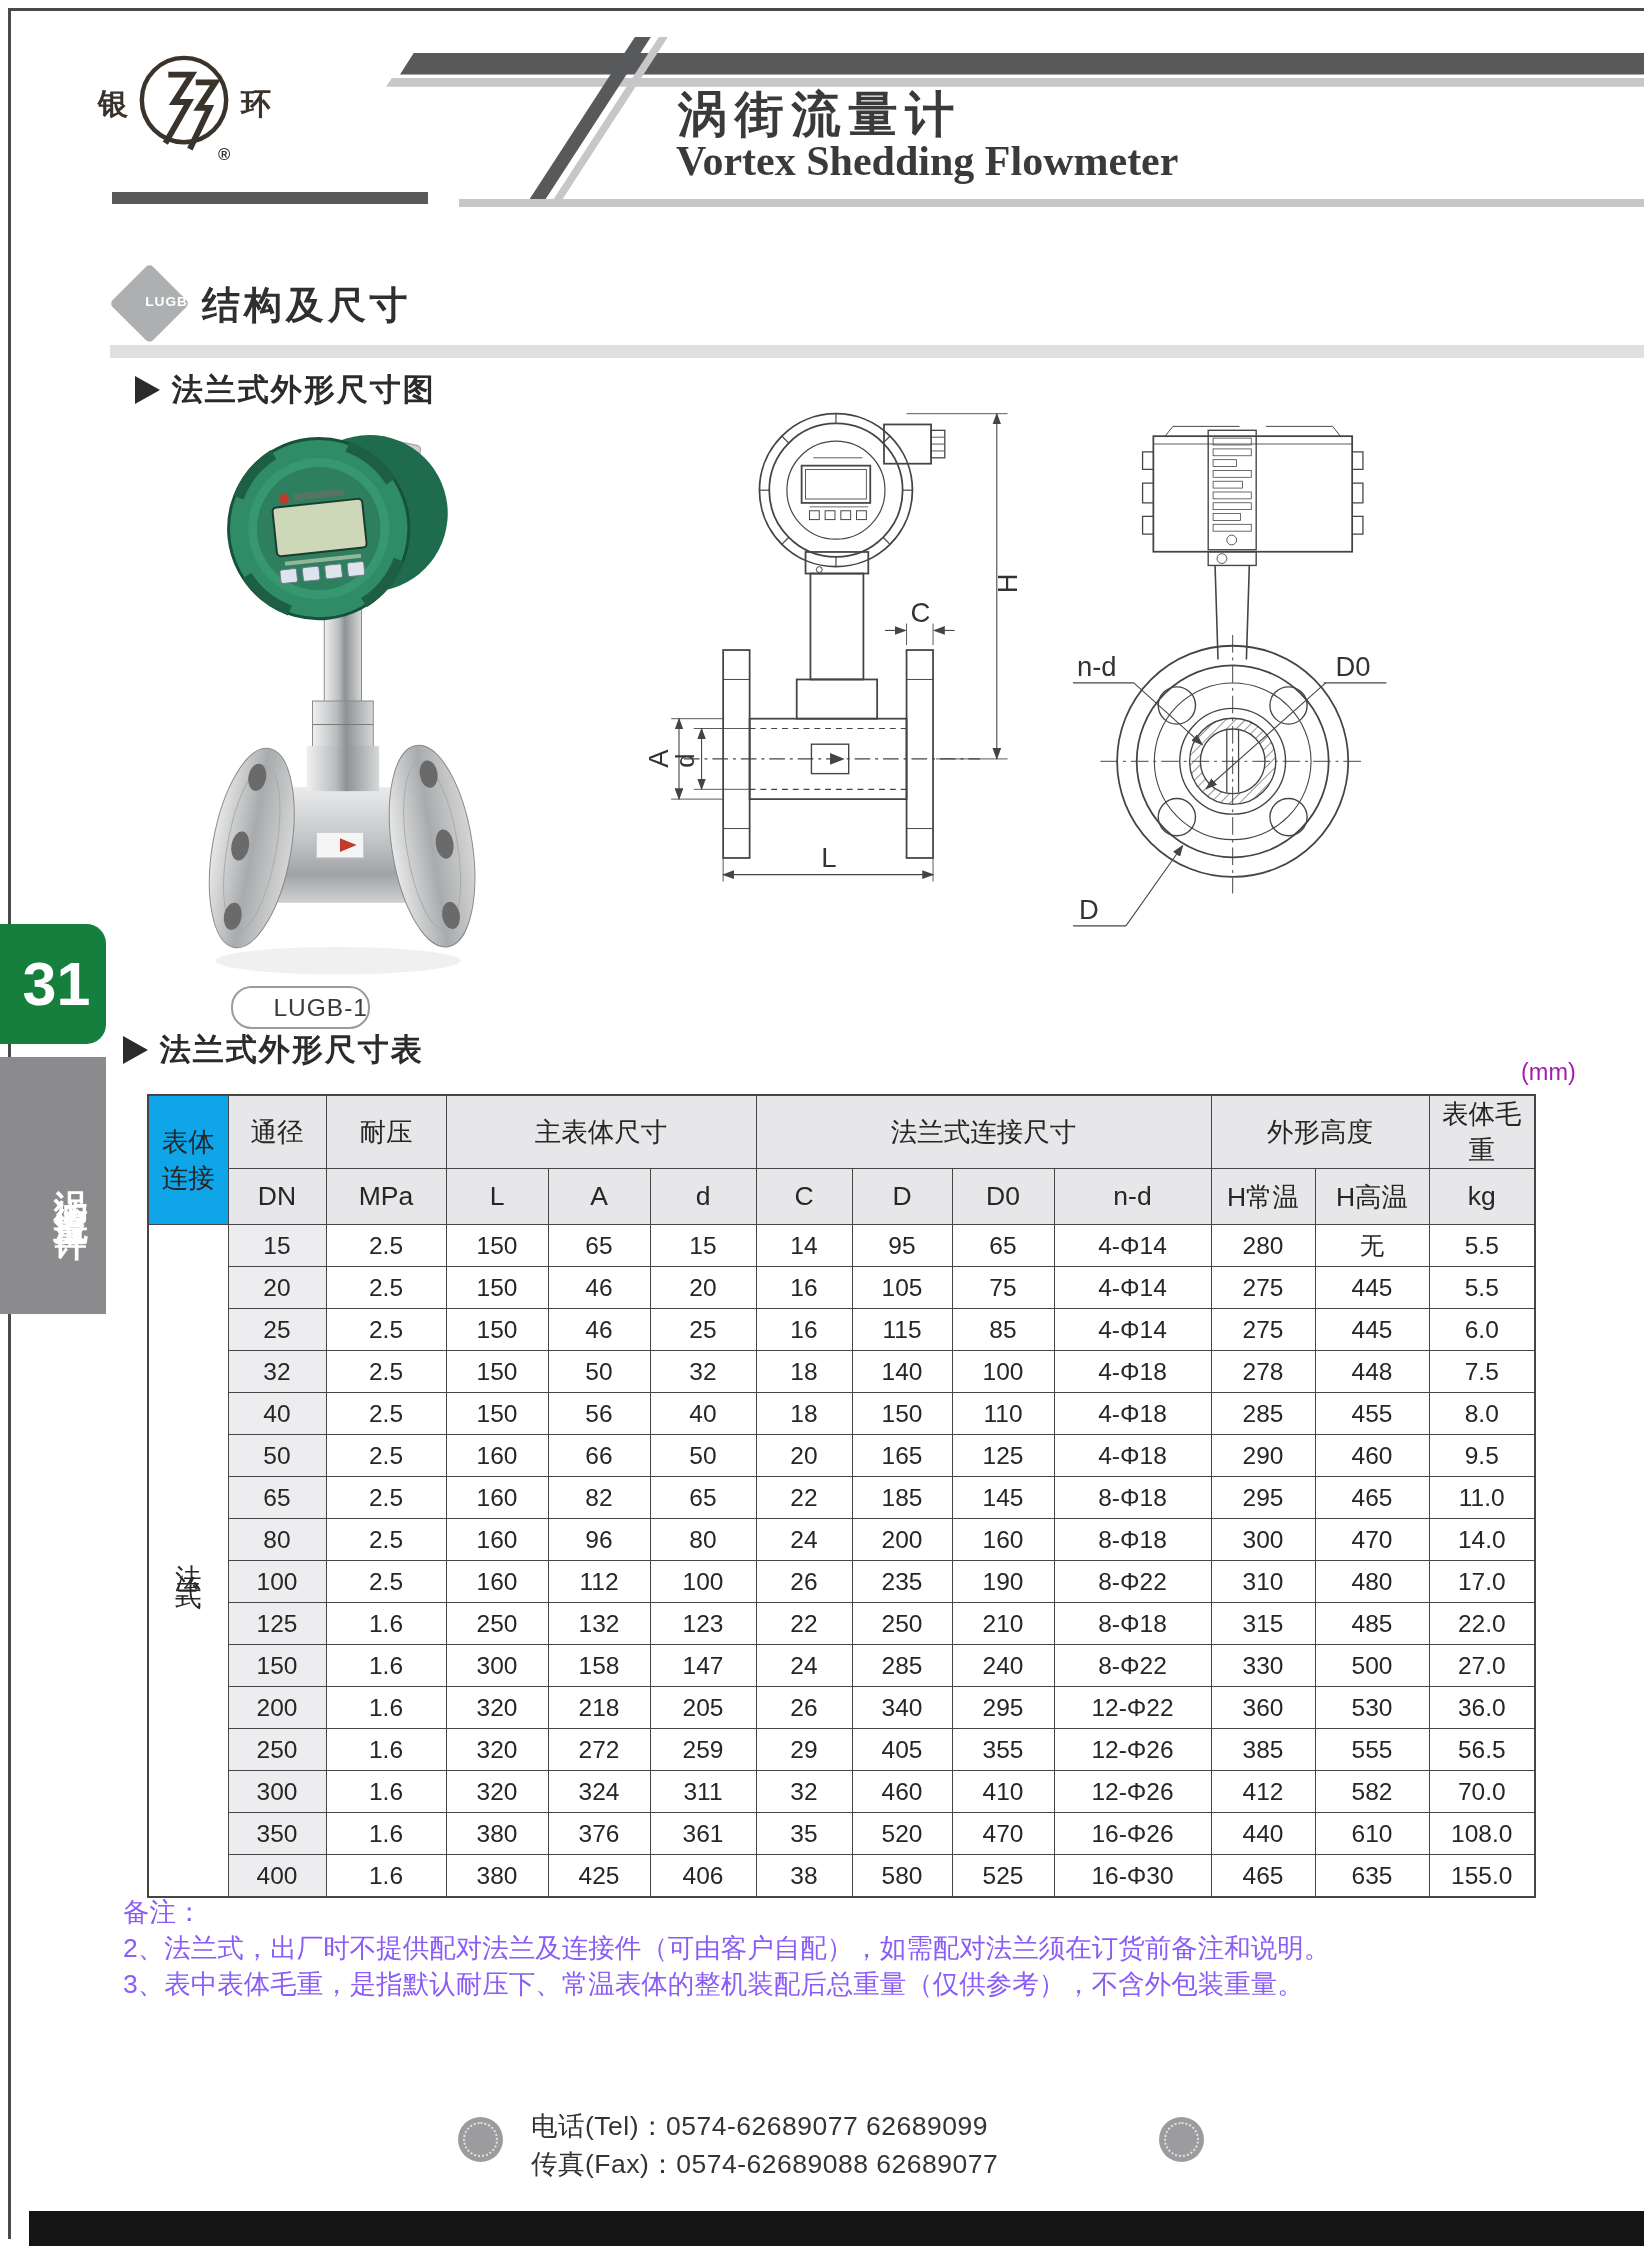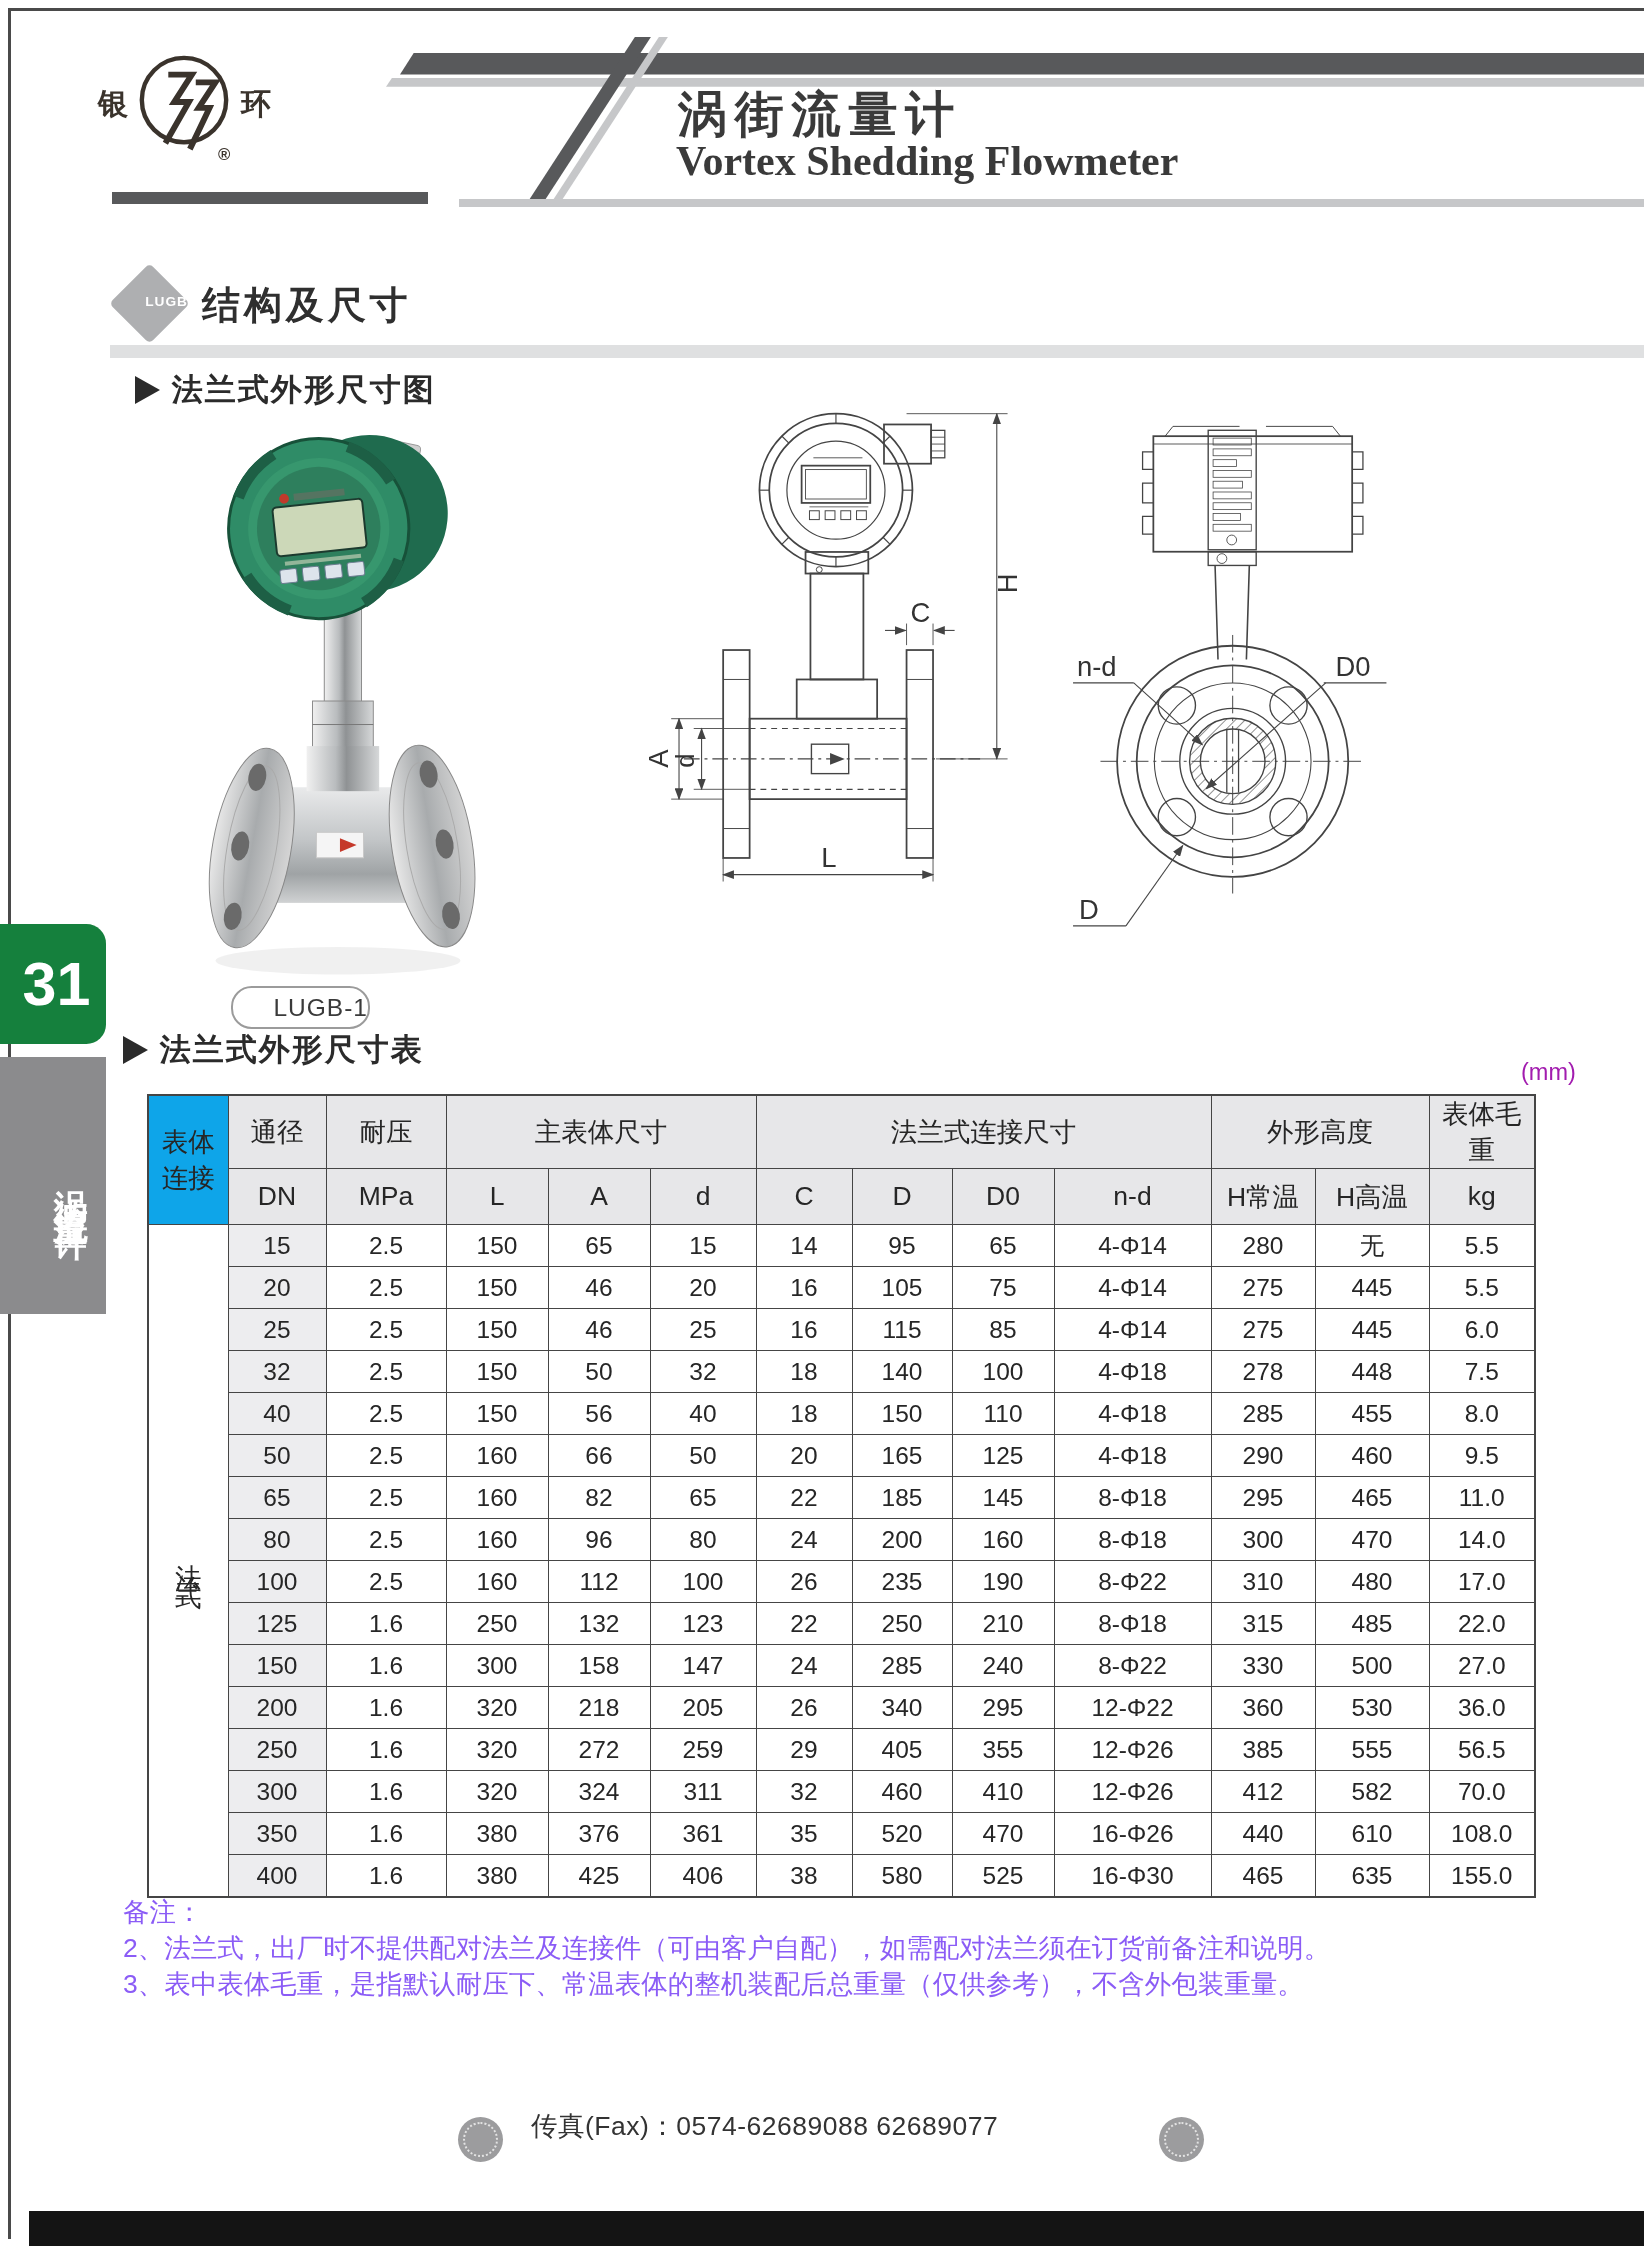--- a/index.html
+++ b/index.html
@@ -601,19 +601,20 @@
   <div class="abs notes">
     <div>备注：</div>
     <div id="notes-list">
         <div>2、法兰式，出厂时不提供配对法兰及连接件（可由客户自配），如需配对法兰须在订货前备注和说明。</div>
         <div>3、表中表体毛重，是指默认耐压下、常温表体的整机装配后总重量（仅供参考），不含外包装重量。</div>
       </div>
   </div>
 
   <div class="abs footer-circle fc-left"></div>
   <div class="abs footer-text">
+    <div>电话(Tel)：0574-62689077  62689099</div>
     <div>传真(Fax)：0574-62689088  62689077</div>
   </div>
   <div class="abs footer-circle fc-right"></div>
   <div class="abs bottom-bar"></div>
 
 </div>
 
 
 </body></html>

